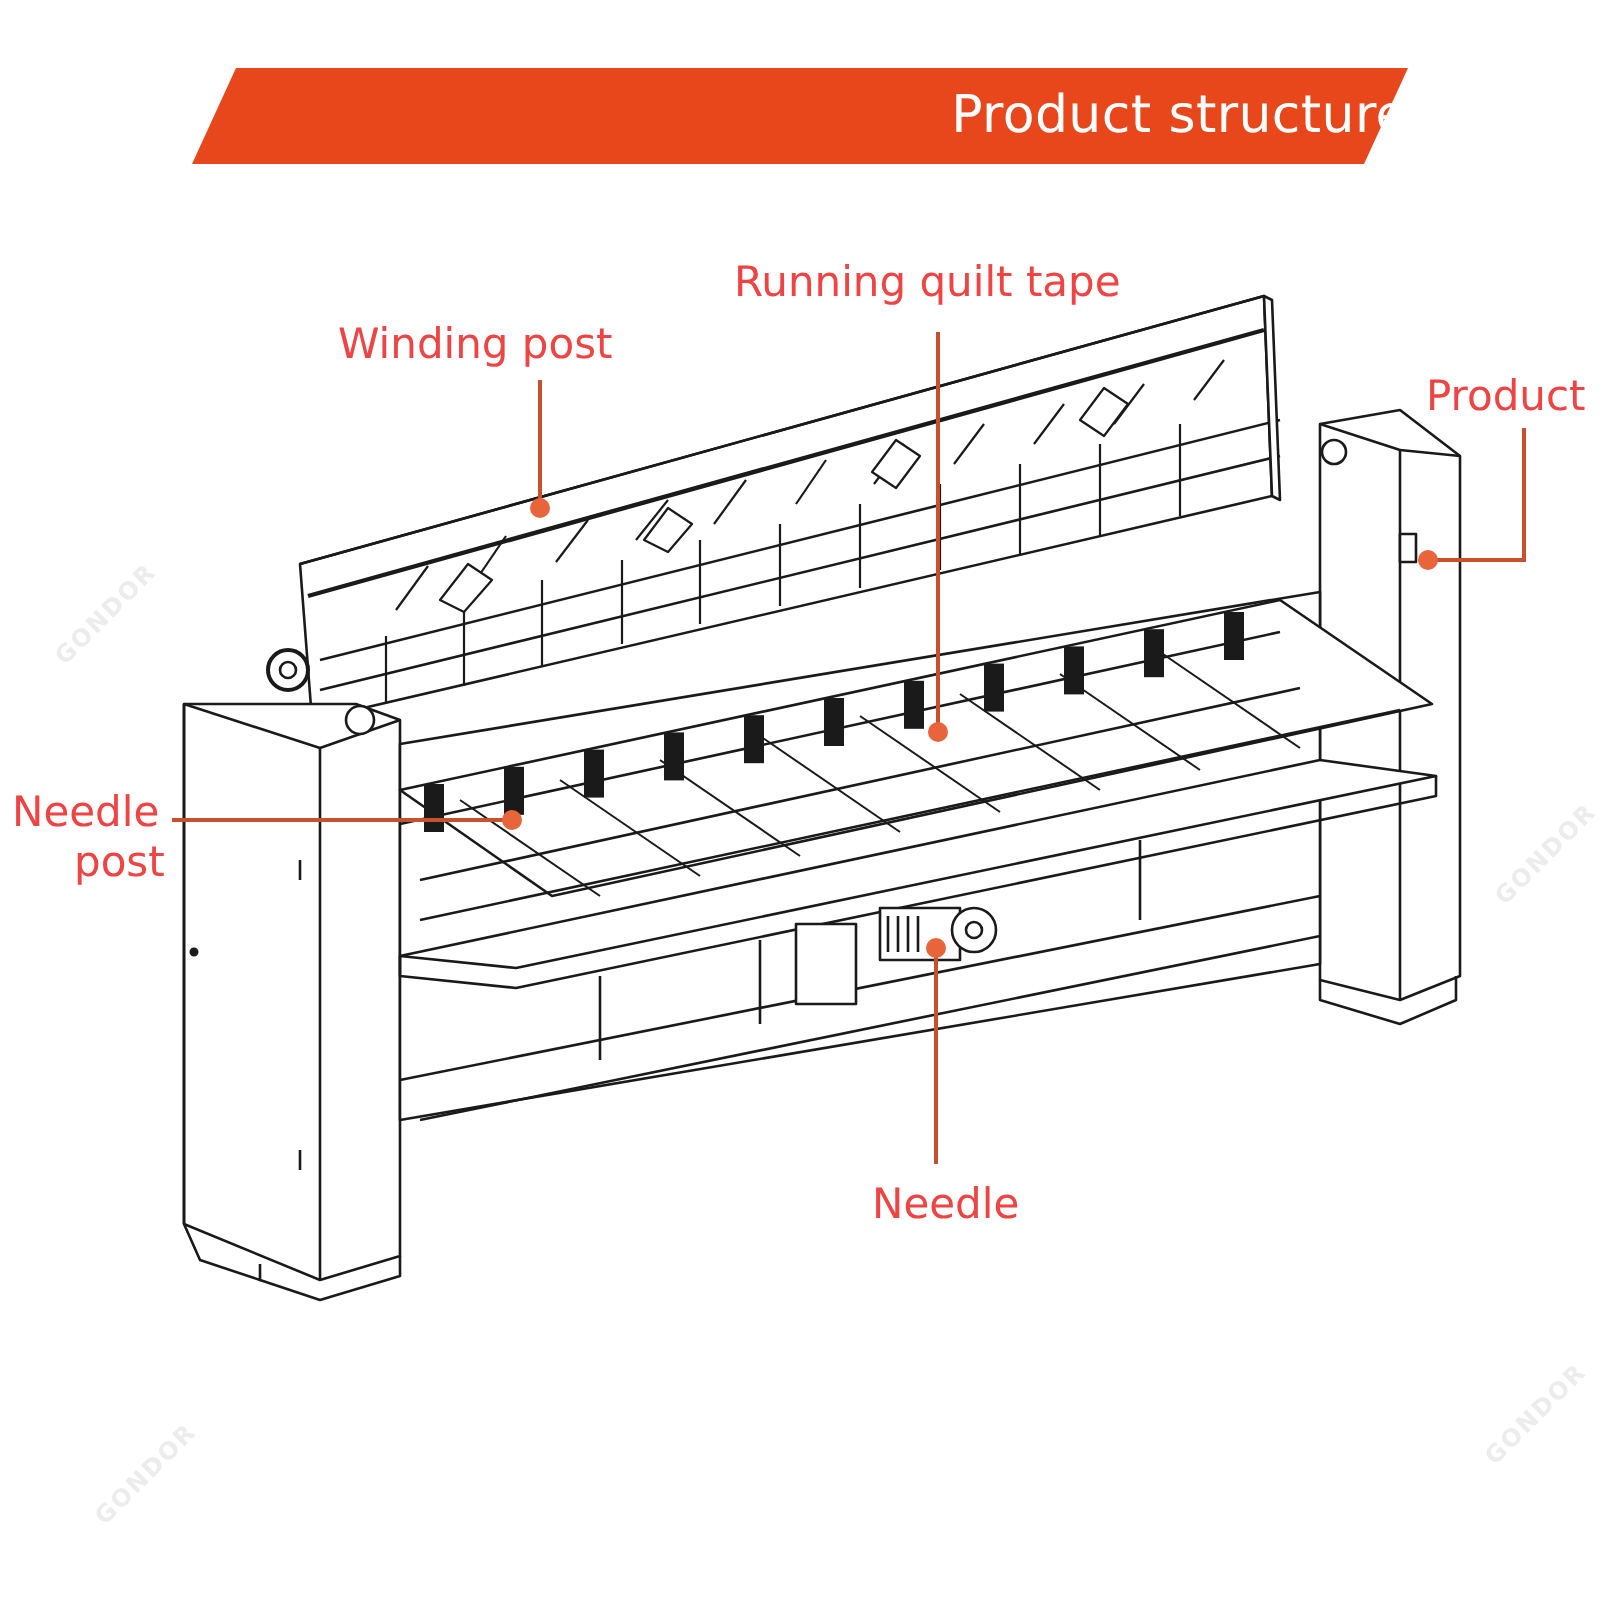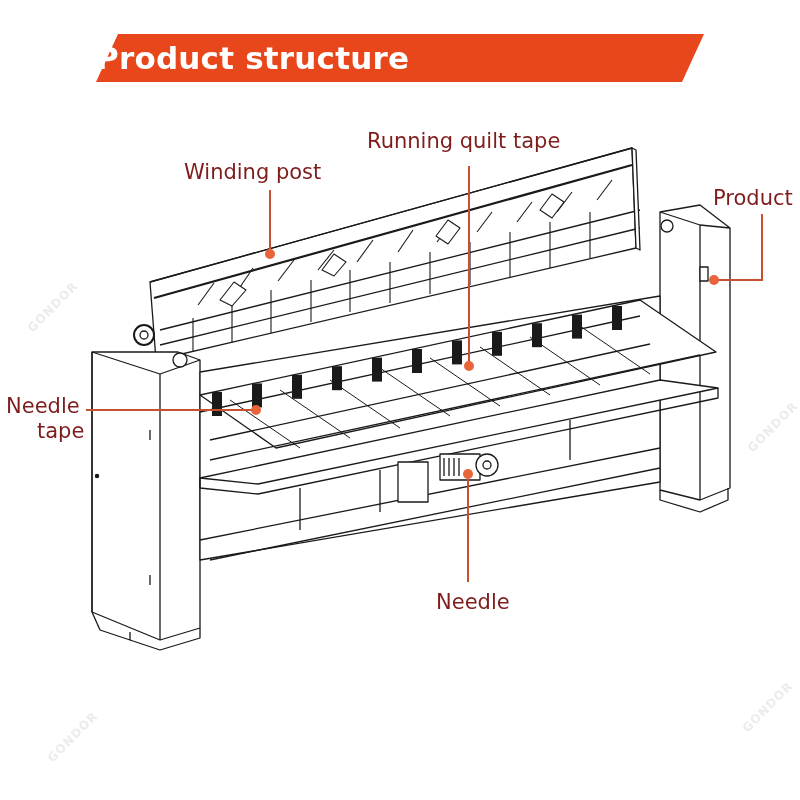--- a/index.html
+++ b/index.html
@@ -1,20 +1,20 @@
 <!DOCTYPE html>
 <html><head>
 <meta charset="utf-8">
 <style>
   html, body { margin: 0; padding: 0; background: #ffffff; }
   body { width: 800px; height: 800px; position: relative; overflow: hidden; font-family: "Liberation Sans", sans-serif; }
   .banner { position: absolute; left: 96px; top: 34px; width: 608px; height: 48px; }
   .banner svg { position: absolute; left: 0; top: 0; }
-  .banner-title { position: absolute; left: 0; top: 0; width: 608px; height: 48px; line-height: 48px; text-align: left; color: #ffffff; font-weight: bold; font-size: 31px; letter-spacing: 0.2px; font-family: "DejaVu Sans", sans-serif; }
-  .label { position: absolute; color: #7f1d1d; font-family: "DejaVu Sans", sans-serif; font-size: 21px; line-height: 24px; white-space: nowrap; }
+  .banner-title { position: absolute; left: 0; top: 0; width: 608px; height: 48px; line-height: 48px; text-align: right; color: #ffffff; font-weight: normal; font-size: 26px; letter-spacing: 0.2px; font-family: "DejaVu Sans", sans-serif; }
+  .label { position: absolute; color: #ef4444; font-family: "DejaVu Sans", sans-serif; font-size: 21px; line-height: 24px; white-space: nowrap; }
   #machine { position: absolute; left: 0; top: 0; }
   .wm { position: absolute; color: #ececec; font-size: 12px; font-weight: bold; transform: rotate(-45deg); letter-spacing: 1px; font-family: "DejaVu Sans", sans-serif; }
 </style>
 </head>
 <body>
 
 <div class="wm" style="left:20px;top:300px;">GONDOR</div>
 <div class="wm" style="left:740px;top:420px;">GONDOR</div>
 <div class="wm" style="left:40px;top:730px;">GONDOR</div>
 <div class="wm" style="left:735px;top:700px;">GONDOR</div>
@@ -155,18 +155,18 @@
   </g>
   <g fill="#E8643A">
     <circle cx="270" cy="254" r="5"></circle>
     <circle cx="469" cy="366" r="5"></circle>
     <circle cx="714" cy="280" r="5"></circle>
     <circle cx="256" cy="410" r="5"></circle>
     <circle cx="468" cy="474" r="5"></circle>
   </g>
 </svg>
 
-<div class="label" style="left:184px;top:160px;">Winding post</div>
+<div class="label" style="left:169px;top:160px;">Winding post</div>
 <div class="label" style="left:367px;top:129px;">Running quilt tape</div>
 <div class="label" style="left:713px;top:186px;">Product</div>
 <div class="label" style="left:6px;top:394px;">Needle</div>
-<div class="label" style="left:37px;top:419px;">tape</div>
+<div class="label" style="left:37px;top:419px;">post</div>
 <div class="label" style="left:436px;top:590px;">Needle</div>
 
 </body></html>

